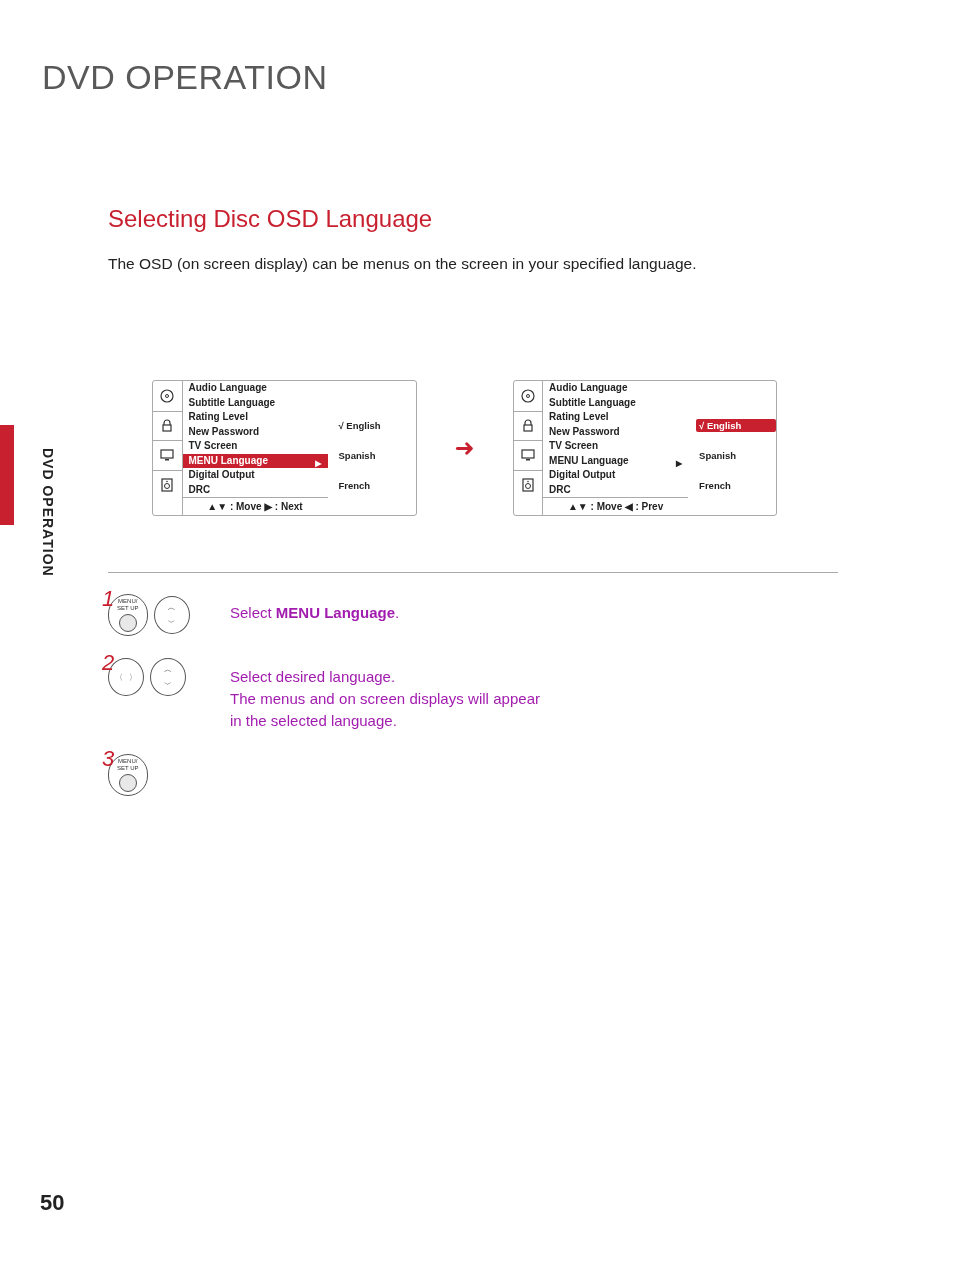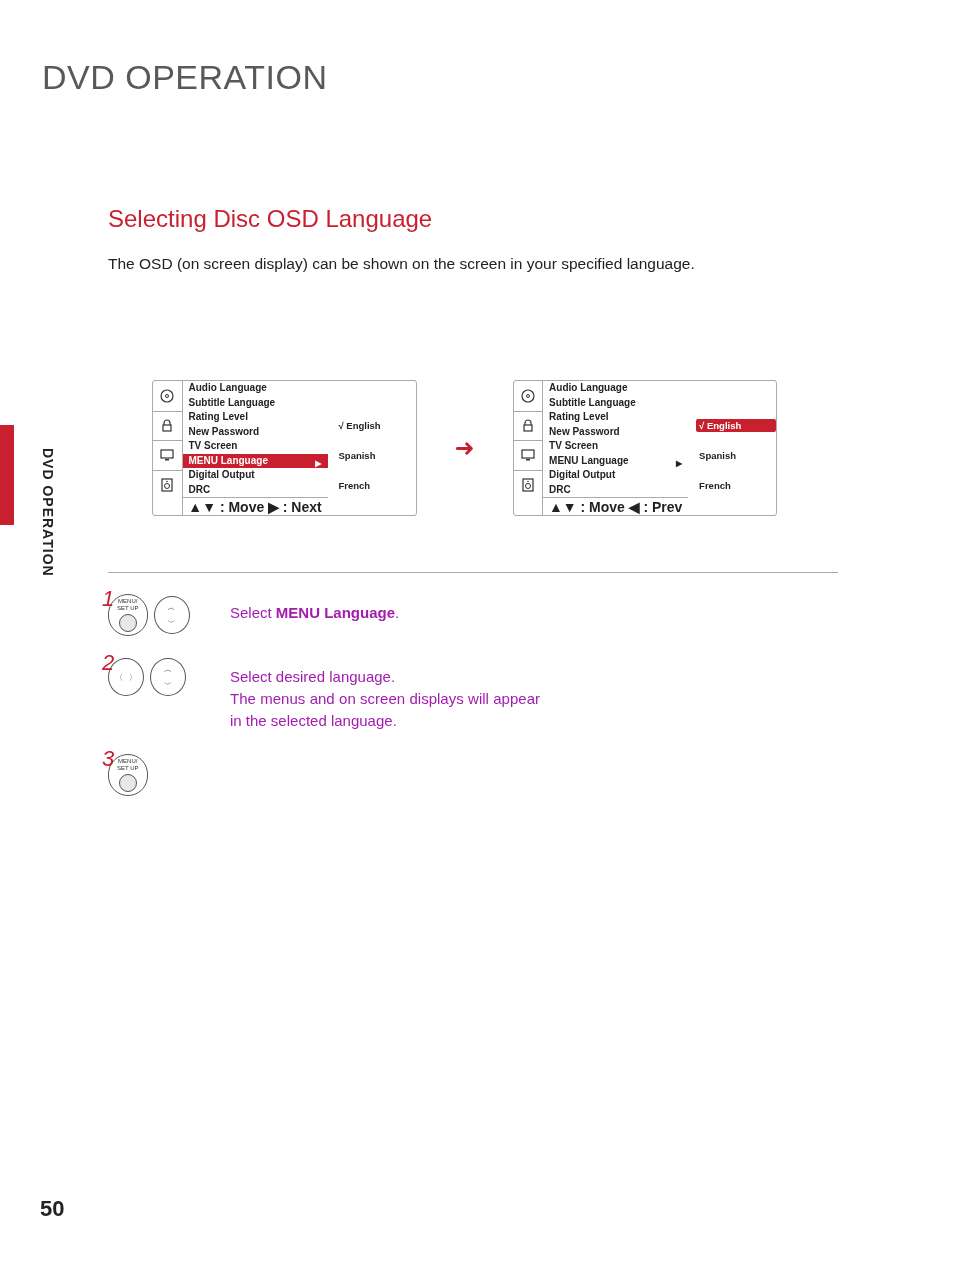--- a/index.html
+++ b/index.html
@@ -50,21 +50,21 @@
     top: 448px;
     writing-mode: vertical-rl;
     font-size: 14px;
     font-weight: 700;
     letter-spacing: 1px;
     color: #222;
   }
   .page-num {
     position: absolute;
     left: 40px;
-    bottom: 50px;
+    bottom: 56px;
     font-size: 22px;
     font-weight: 700;
     color: #222;
   }
 
   
   .osd-area {
     position: absolute;
     top: 380px;
     left: 152px;
@@ -114,21 +114,21 @@
   .menu-row .tri {
     position: absolute;
     right: 6px;
     top: 3px;
     font-size: 8px;
   }
   .nav-row {
     height: 18px;
     line-height: 18px;
     text-align: center;
-    font-size: 14px;
+    font-size: 10px;
     border-top: 0.5px solid #aaa;
   }
   .osd-right {
     width: 88px;
     display: flex;
     flex-direction: column;
     justify-content: center;
     padding-left: 8px;
     gap: 3px;
   }
@@ -238,21 +238,21 @@
   .step-text b { font-weight: 700; }
 
   
   svg.ico { width: 16px; height: 16px; }
 </style>
 </head>
 <body>
 
 <div class="page-title">DVD OPERATION</div>
 <div class="section-title">Selecting Disc OSD Language</div>
-<div class="intro">The OSD (on screen display) can be shown on the screen in your specified language.</div>
+<div class="intro">The OSD (on screen display) can be menus on the screen in your specified language.</div>
 
 <div class="side-tab"></div>
 <div class="side-label">DVD OPERATION</div>
 <div class="page-num">50</div>
 
 <div class="osd-area">
 
   <div class="osd">
     <div class="osd-left">
       <div class="icon-cell">

